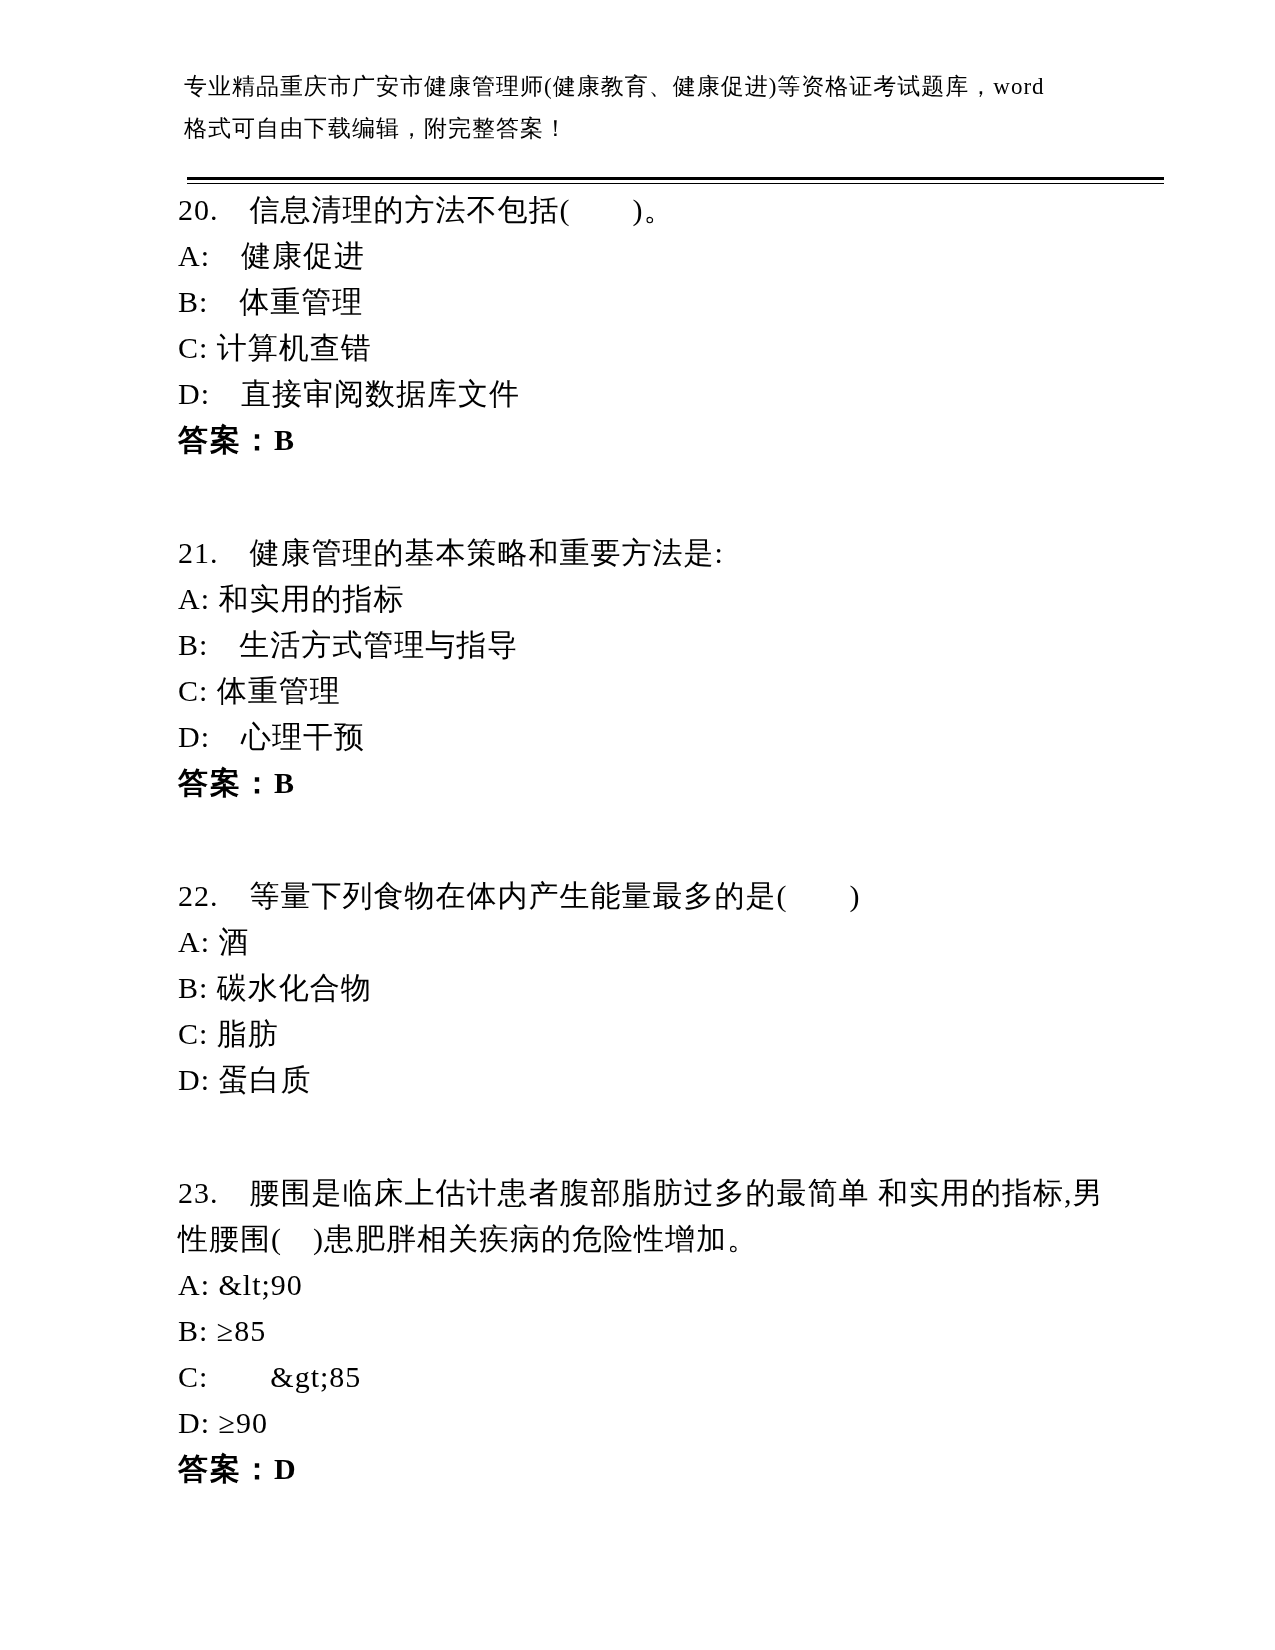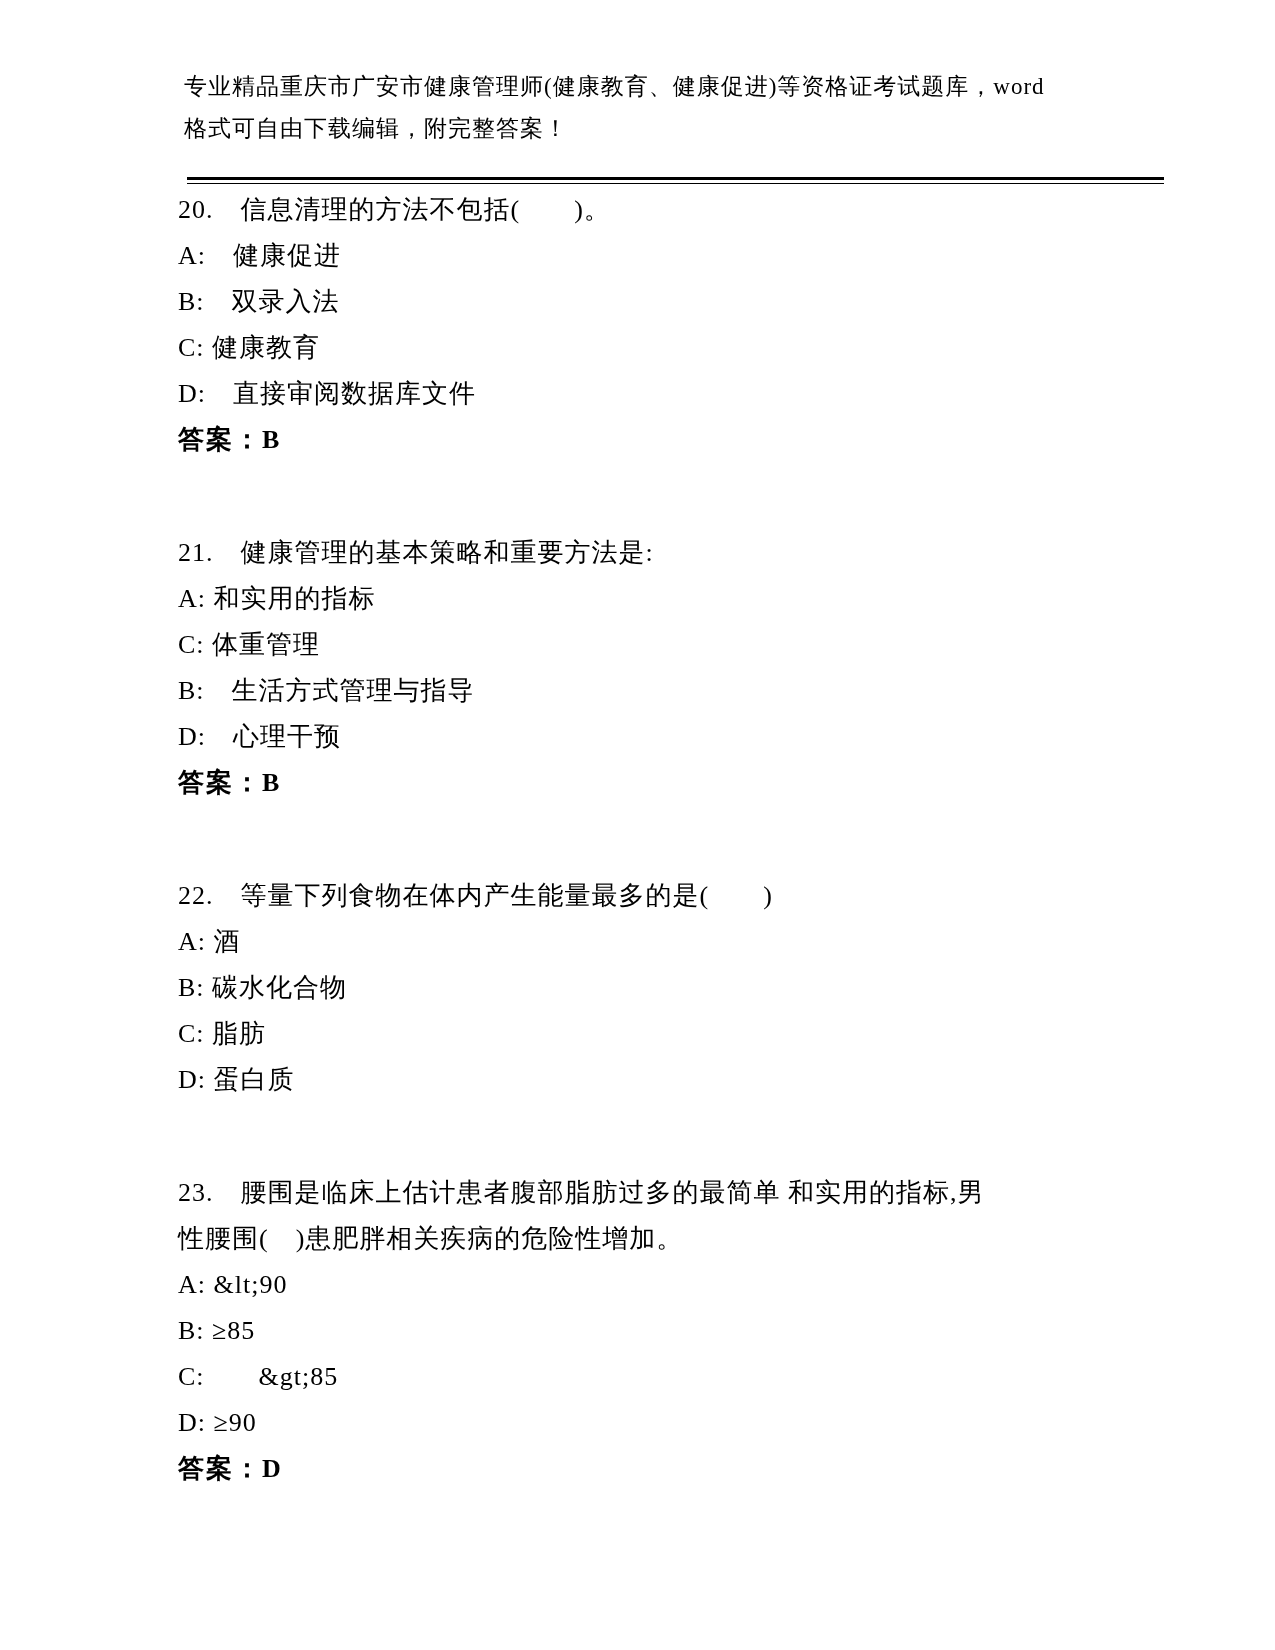--- a/index.html
+++ b/index.html
@@ -36,21 +36,21 @@
     height: 7px;
     box-sizing: border-box;
     border-top: 3px solid #000000;
     border-bottom: 1px solid #000000;
   }
   .content {
     position: absolute;
     left: 178px;
     top: 187px;
     width: 950px;
-    font-size: 26px;
+    font-size: 30px;
     line-height: 46px;
     letter-spacing: 1px;
   }
   .question + .question {
     margin-top: 67px;
   }
   .qline, .option {
     white-space: pre;
   }
   .answer {
@@ -70,31 +70,31 @@
     <div class="header-line">格式可自由下载编辑，附完整答案！</div>
   </div>
 
   <div class="header-rule"></div>
 
   <div class="content">
 
     <section class="question">
       <div class="qline">20.　信息清理的方法不包括(　　)。</div>
       <div class="option">A:　健康促进</div>
-      <div class="option">B:　双录入法</div>
-      <div class="option">C: 健康教育</div>
+      <div class="option">B:　体重管理</div>
+      <div class="option">C: 计算机查错</div>
       <div class="option">D:　直接审阅数据库文件</div>
       <div class="answer">答案：B</div>
     </section>
 
     <section class="question">
       <div class="qline">21.　健康管理的基本策略和重要方法是:</div>
       <div class="option">A: 和实用的指标</div>
+      <div class="option">B:　生活方式管理与指导</div>
       <div class="option">C: 体重管理</div>
-      <div class="option">B:　生活方式管理与指导</div>
       <div class="option">D:　心理干预</div>
       <div class="answer">答案：B</div>
     </section>
 
     <section class="question">
       <div class="qline">22.　等量下列食物在体内产生能量最多的是(　　)</div>
       <div class="option">A: 酒</div>
       <div class="option">B: 碳水化合物</div>
       <div class="option">C: 脂肪</div>
       <div class="option">D: 蛋白质</div>

